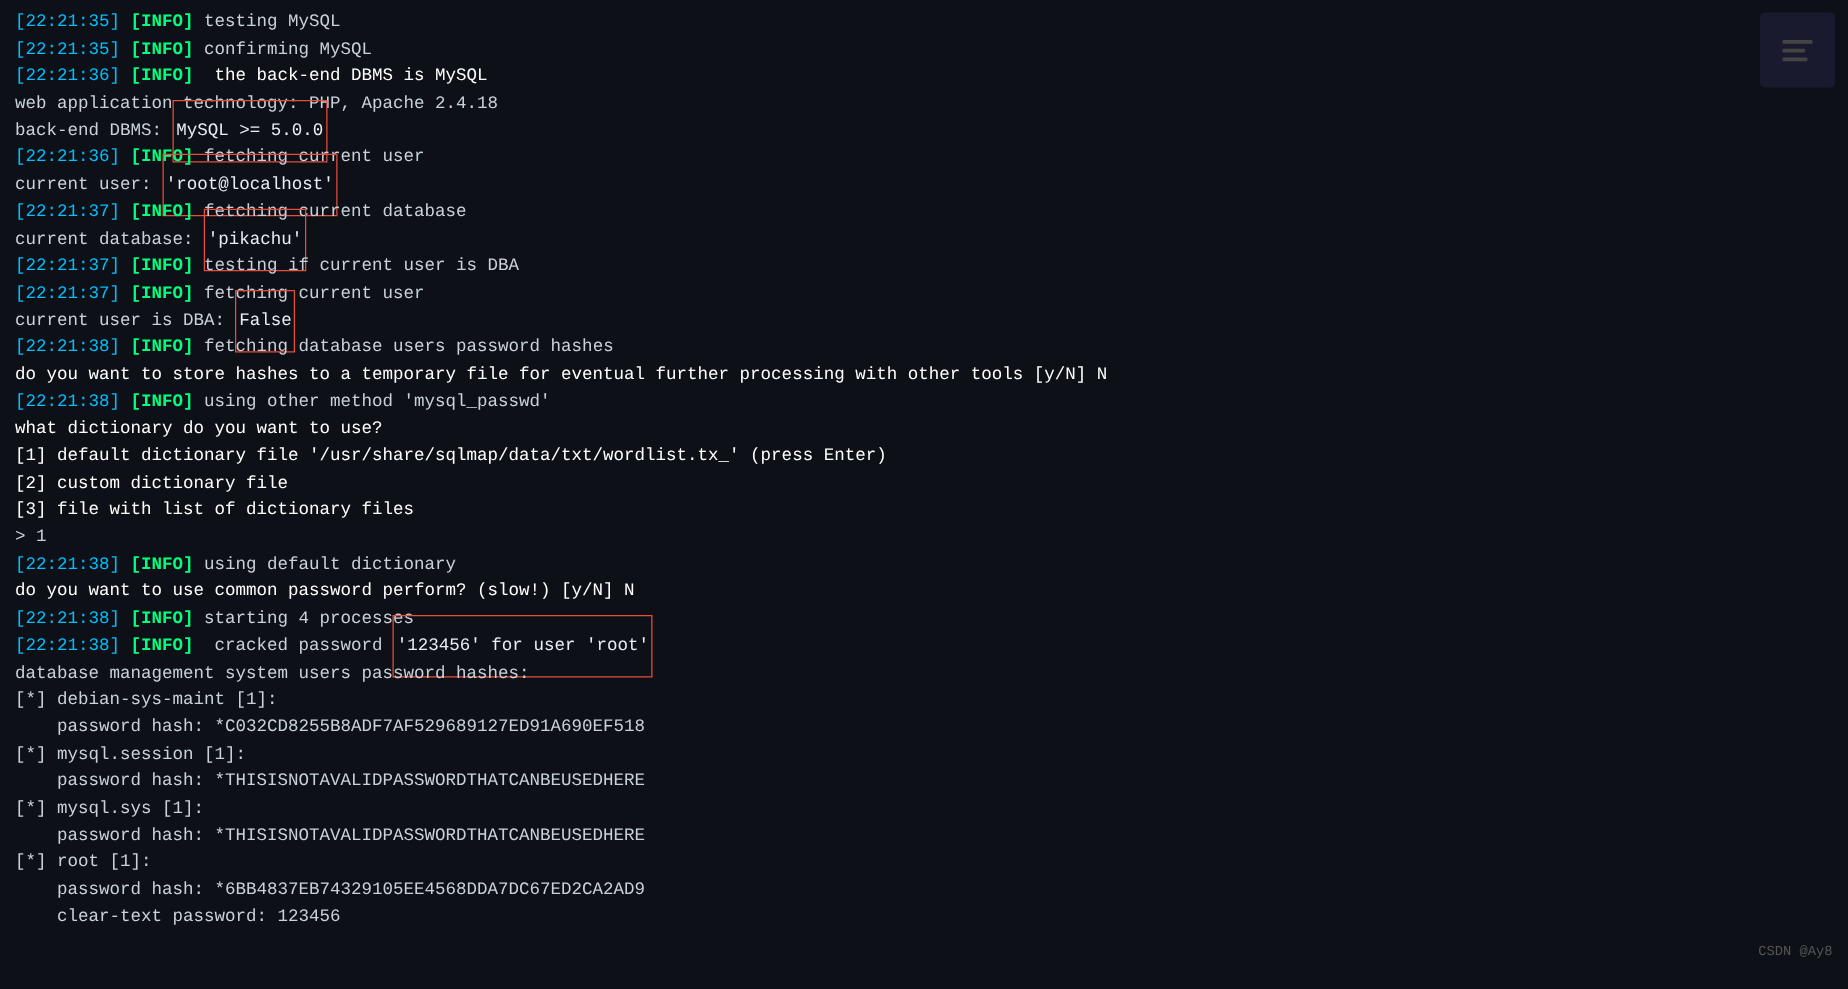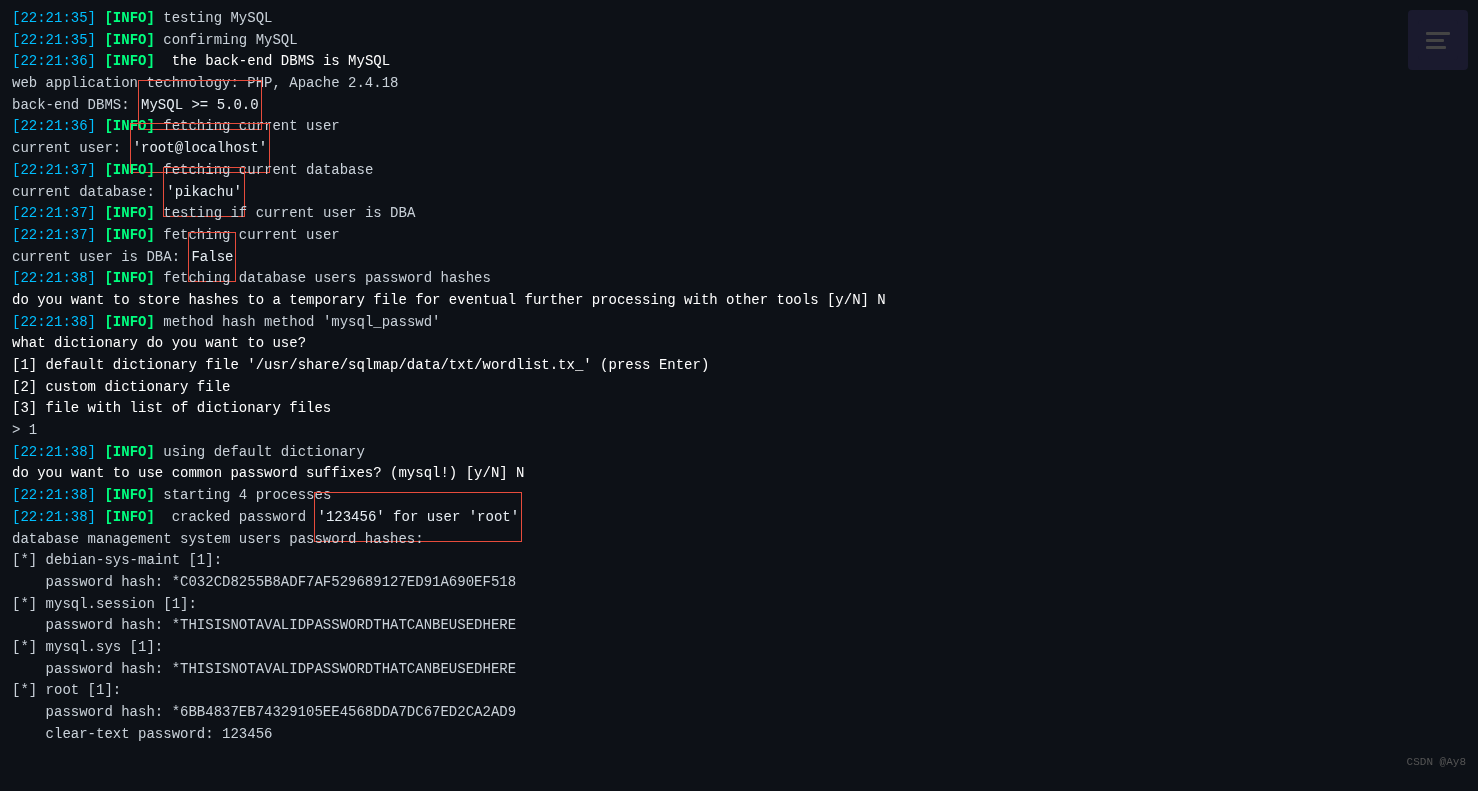--- a/index.html
+++ b/index.html
@@ -92,35 +92,35 @@
 
   <span class="line"><span class="cyan">[22:21:37]</span> <span class="info-tag">[INFO]</span> <span class="normal">fetching current user</span></span>
 
   <span class="line"><span class="normal">current user is DBA: </span><span class="red-box">False</span></span>
 
   <span class="line"><span class="cyan">[22:21:38]</span> <span class="info-tag">[INFO]</span> <span class="normal">fetching database users password hashes</span></span>
 
   <span class="line"><span class="bold-white">do you want to store hashes to a temporary file for eventual further processing with other tools [y/N] N</span></span>
 
 
-  <span class="line"><span class="cyan">[22:21:38]</span> <span class="info-tag">[INFO]</span> <span class="normal">method hash method 'mysql_passwd'</span></span>
+  <span class="line"><span class="cyan">[22:21:38]</span> <span class="info-tag">[INFO]</span> <span class="normal">using other method 'mysql_passwd'</span></span>
 
   <span class="line"><span class="bold-white">what dictionary do you want to use?</span></span>
 
   <span class="line"><span class="bold-white">[1] default dictionary file '/usr/share/sqlmap/data/txt/wordlist.tx_' (press Enter)</span></span>
 
   <span class="line"><span class="bold-white">[2] custom dictionary file</span></span>
 
   <span class="line"><span class="bold-white">[3] file with list of dictionary files</span></span>
 
   <span class="line"><span class="normal">&gt; 1</span></span>
 
   <span class="line"><span class="cyan">[22:21:38]</span> <span class="info-tag">[INFO]</span> <span class="normal">using default dictionary</span></span>
 
-  <span class="line"><span class="bold-white">do you want to use common password suffixes? (mysql!) [y/N] N</span></span>
+  <span class="line"><span class="bold-white">do you want to use common password perform? (slow!) [y/N] N</span></span>
 
 
   <span class="line"><span class="cyan">[22:21:38]</span> <span class="info-tag">[INFO]</span> <span class="normal">starting 4 processes</span></span>
 
   <span class="line"><span class="cyan">[22:21:38]</span> <span class="info-tag">[INFO]</span> <span class="normal"> cracked password </span><span class="red-box">'123456' for user 'root'</span></span>
 
   <span class="line"><span class="normal">database management system users password hashes:</span></span>
 
   <span class="line"><span class="normal">[*] debian-sys-maint [1]:</span></span>
 

